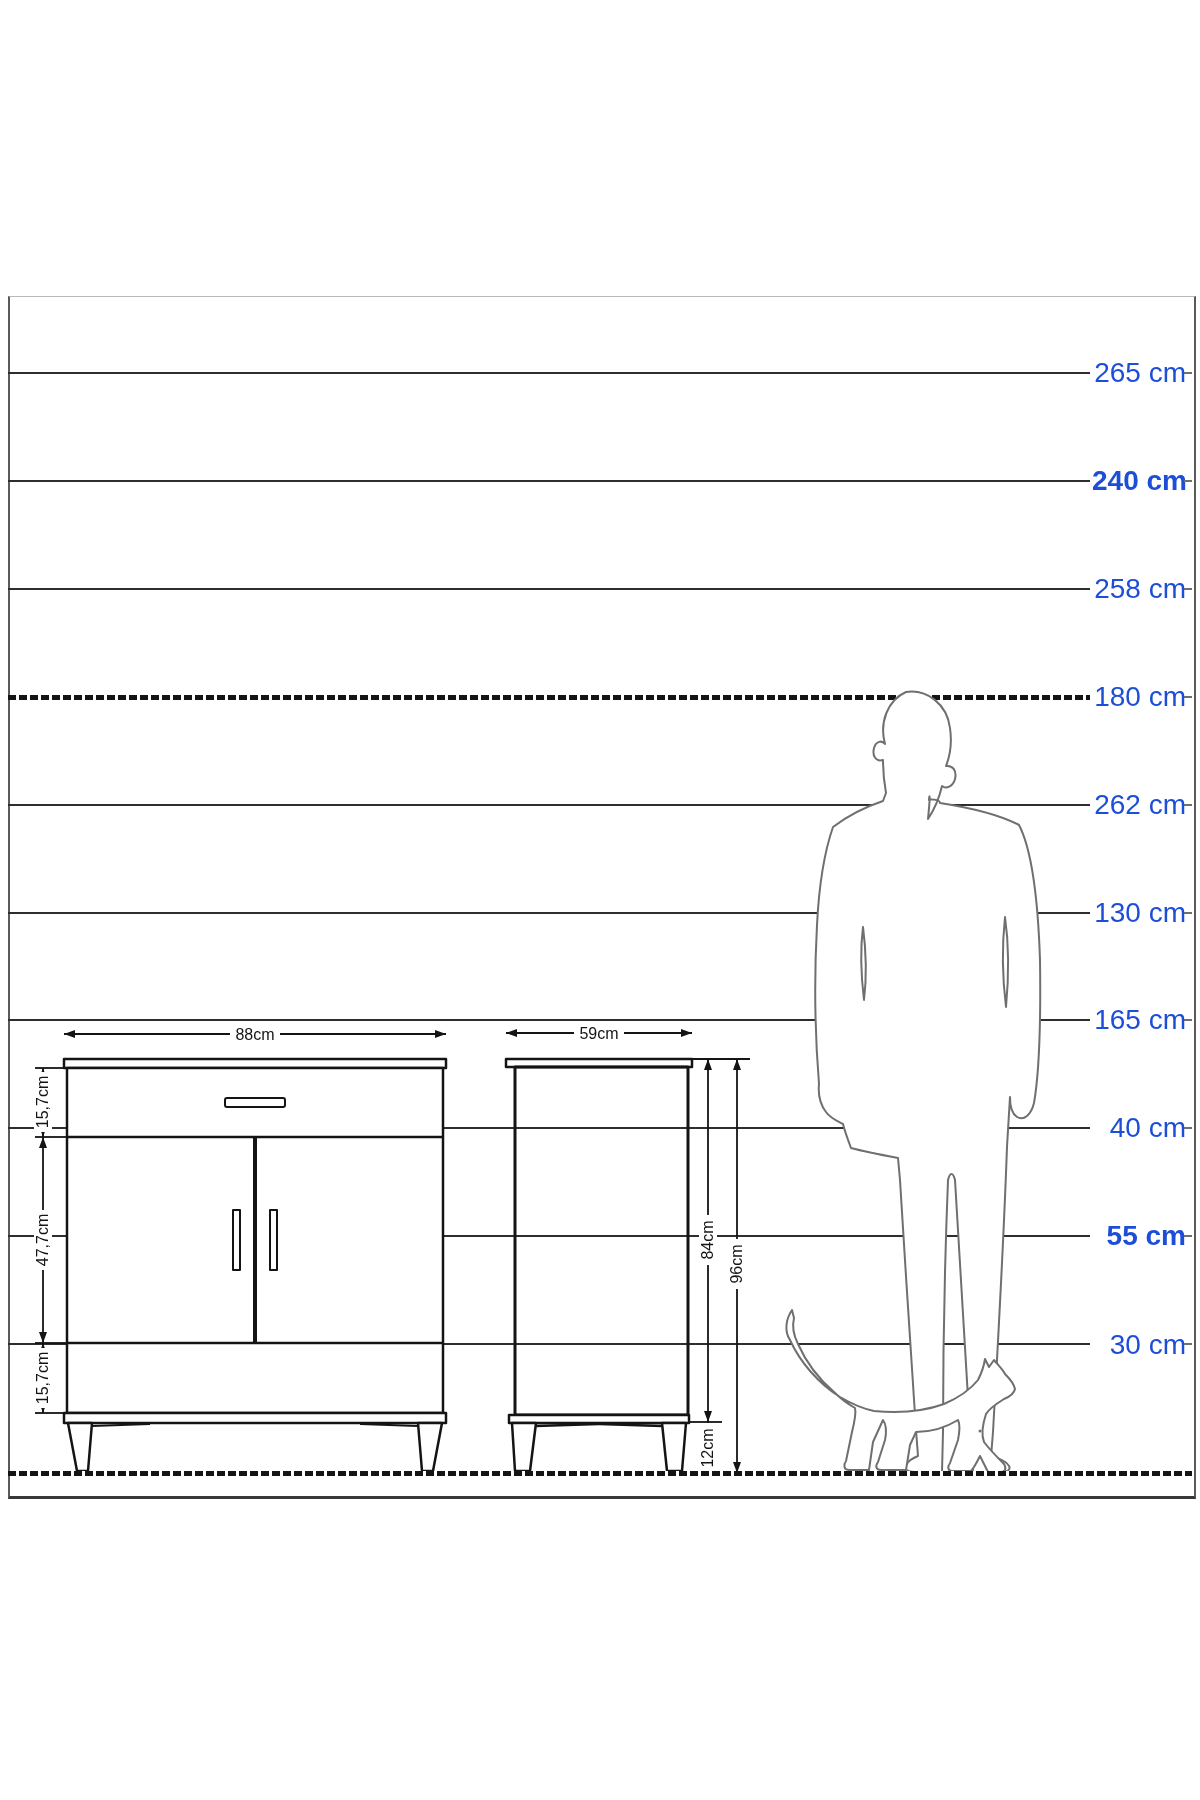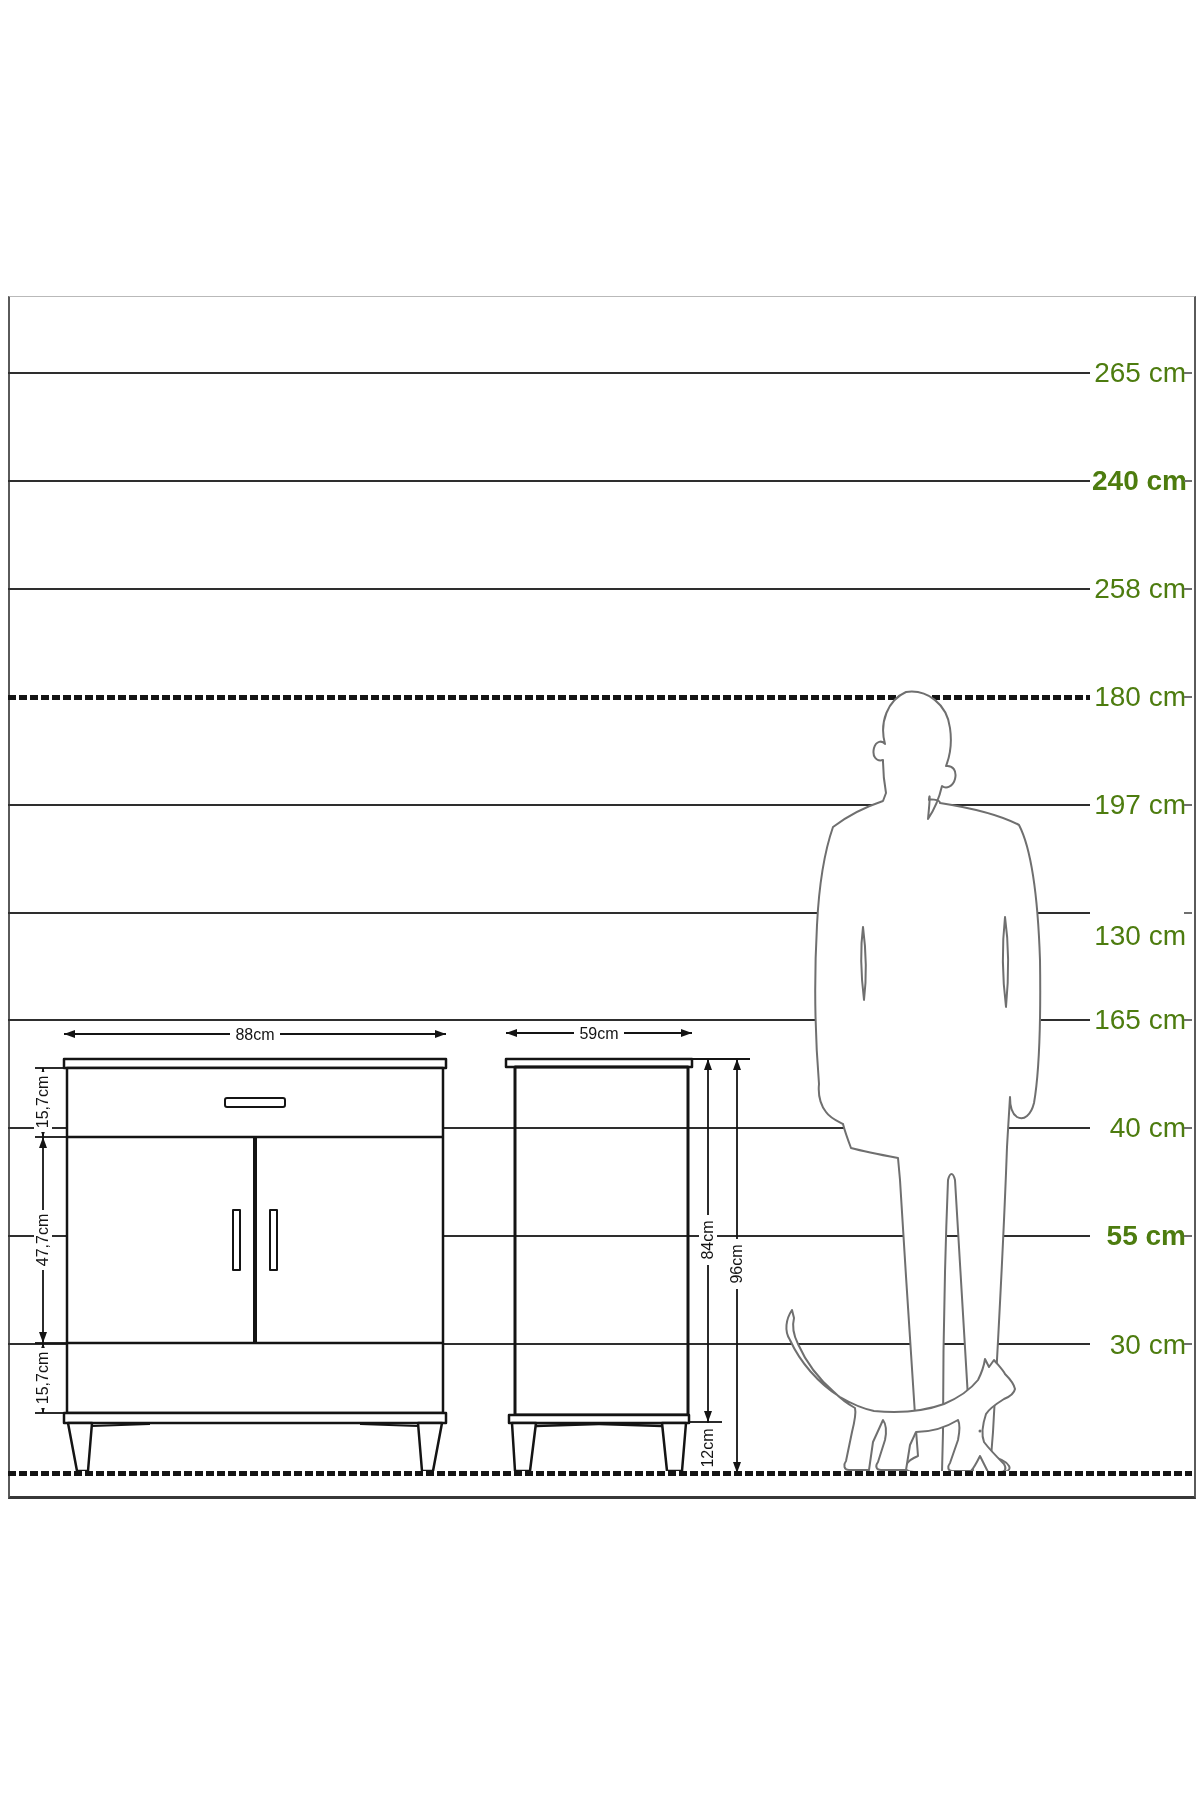--- a/index.html
+++ b/index.html
@@ -5,21 +5,21 @@
   html,body{margin:0;padding:0;background:#fff;}
   #stage{position:relative;width:1200px;height:1800px;background:#fff;overflow:hidden;
          font-family:"Liberation Sans",sans-serif;}
   #frame{position:absolute;left:8px;top:296px;width:1184px;height:1199px;
          border-top:1px solid #b9b9b9;border-left:2px solid #5a5a5a;
          border-right:2px solid #5a5a5a;border-bottom:3px solid #383838;z-index:1;}
   .mark-line{position:absolute;left:8px;width:1082px;height:2px;background:#2e2e2e;z-index:2;}
   .mark-line.dashed{height:5px;
       background:repeating-linear-gradient(90deg,#141414 0 8px,#ffffff 8px 11px);}
   .mark-label{position:absolute;left:1092px;width:94px;height:34px;line-height:34px;
-      text-align:right;font-size:28px;color:#4d7c0f;z-index:2;white-space:nowrap;}
+      text-align:right;font-size:28px;color:#1d4ed8;z-index:2;white-space:nowrap;}
   .mark-tick{position:absolute;left:1184px;width:8px;height:2px;background:#6f6f6f;z-index:2;}
   #drawing{position:absolute;left:0;top:0;z-index:3;}
   #ground-line{position:absolute;left:8px;top:1471px;width:1184px;height:5px;z-index:6;
       background:repeating-linear-gradient(90deg,#141414 0 8px,#ffffff 8px 11px);}
   svg text{font-family:"Liberation Sans",sans-serif;font-size:16px;fill:#141414;}
 </style>
 </head>
 <body>
 
 <div id="stage">
@@ -37,25 +37,25 @@
 
     <div class="mark-line" style="top: 588px;"></div>
     <div class="mark-label" style="top: 572px;">258 cm</div>
     <div class="mark-tick" style="top: 588px;"></div>
 
     <div class="mark-line dashed" style="top: 695px;"></div>
     <div class="mark-label" style="top: 680px;">180 cm</div>
     <div class="mark-tick" style="top: 696px;"></div>
 
     <div class="mark-line" style="top: 804px;"></div>
-    <div class="mark-label" style="top: 788px;">197 cm</div>
+    <div class="mark-label" style="top: 788px;">262 cm</div>
     <div class="mark-tick" style="top: 804px;"></div>
 
     <div class="mark-line" style="top: 912px;"></div>
-    <div class="mark-label" style="top: 896px; margin-top: 23px;">130 cm</div>
+    <div class="mark-label" style="top: 896px;">130 cm</div>
     <div class="mark-tick" style="top: 912px;"></div>
 
     <div class="mark-line" style="top: 1019px;"></div>
     <div class="mark-label" style="top: 1003px;">165 cm</div>
     <div class="mark-tick" style="top: 1019px;"></div>
 
     <div class="mark-line" style="top: 1127px;"></div>
     <div class="mark-label" style="top: 1111px;">40 cm</div>
     <div class="mark-tick" style="top: 1127px;"></div>
 

